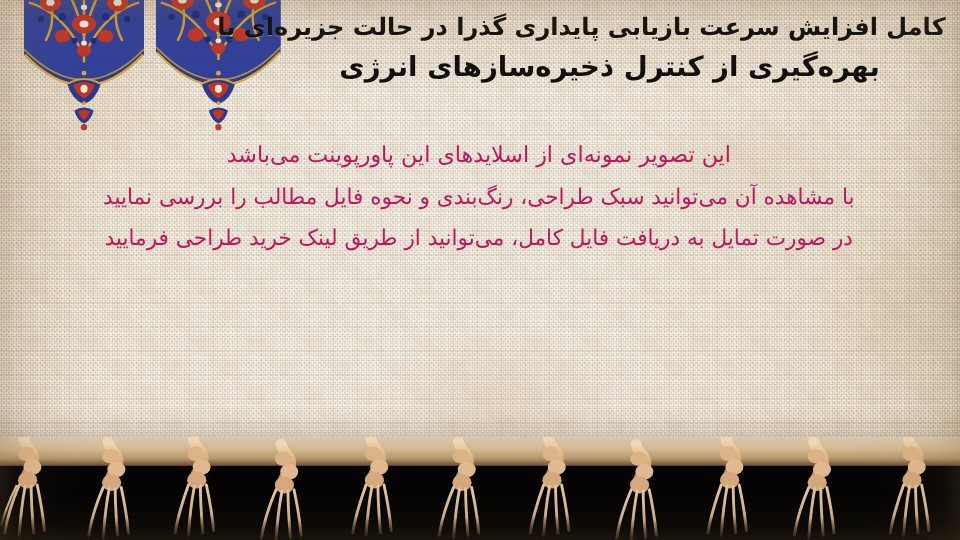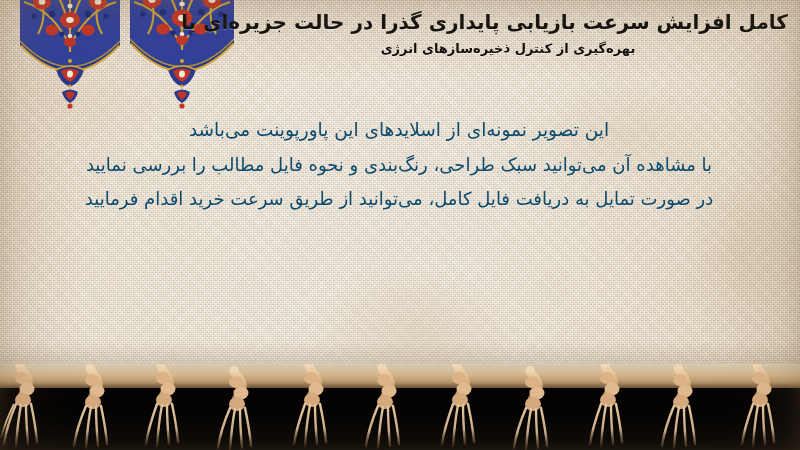--- a/index.html
+++ b/index.html
@@ -95,28 +95,28 @@
     width:560px;
     text-align:center;
     color:#12100d;
     font-weight:bold;
     font-size:20px;
     line-height:1.62;
     letter-spacing:0px;
     text-shadow:0 1px 0 rgba(255,255,255,.28);
   }
   .title-line{display:block;white-space:nowrap;}
-  .title-line.l2{font-size:13px;}
+  .title-line.l2{font-size:23px;}
 
   .body-block{
     position:absolute;
     top:112px;right:10px;
     width:782px;
     text-align:center;
-    color:#0c4a6e;
+    color:#be185d;
     font-size:18px;
     line-height:1.92;
   }
   .body-line{display:block;white-space:nowrap;}
   .body-line.b1{font-size:18.5px;}
   .body-line.b2{font-size:18px;}
   .body-line.b3{font-size:18px;}
 
   
   .fringe{
@@ -310,21 +310,21 @@
   <div class="text-layer">
 
     <div class="title-block">
       <span class="title-line l1">کامل افزایش سرعت بازیابی پایداری گذرا در حالت جزیره‌ای با</span>
       <span class="title-line l2">بهره‌گیری از کنترل ذخیره‌سازهای انرژی</span>
     </div>
 
     <div class="body-block">
       <span class="body-line b1">این تصویر نمونه‌ای از اسلایدهای این پاورپوینت می‌باشد</span>
       <span class="body-line b2">با مشاهده آن می‌توانید سبک طراحی، رنگ‌بندی و نحوه فایل مطالب را بررسی نمایید</span>
-      <span class="body-line b3">در صورت تمایل به دریافت فایل کامل، می‌توانید از طریق سرعت خرید اقدام فرمایید</span>
+      <span class="body-line b3">در صورت تمایل به دریافت فایل کامل، می‌توانید از طریق لینک خرید طراحی فرمایید</span>
     </div>
 
   </div>
 
   <div class="fringe-shadow"></div>
 
   <div class="fringe">
     <div class="fringe-black"></div>
     <div class="fringe-band"></div>
 

